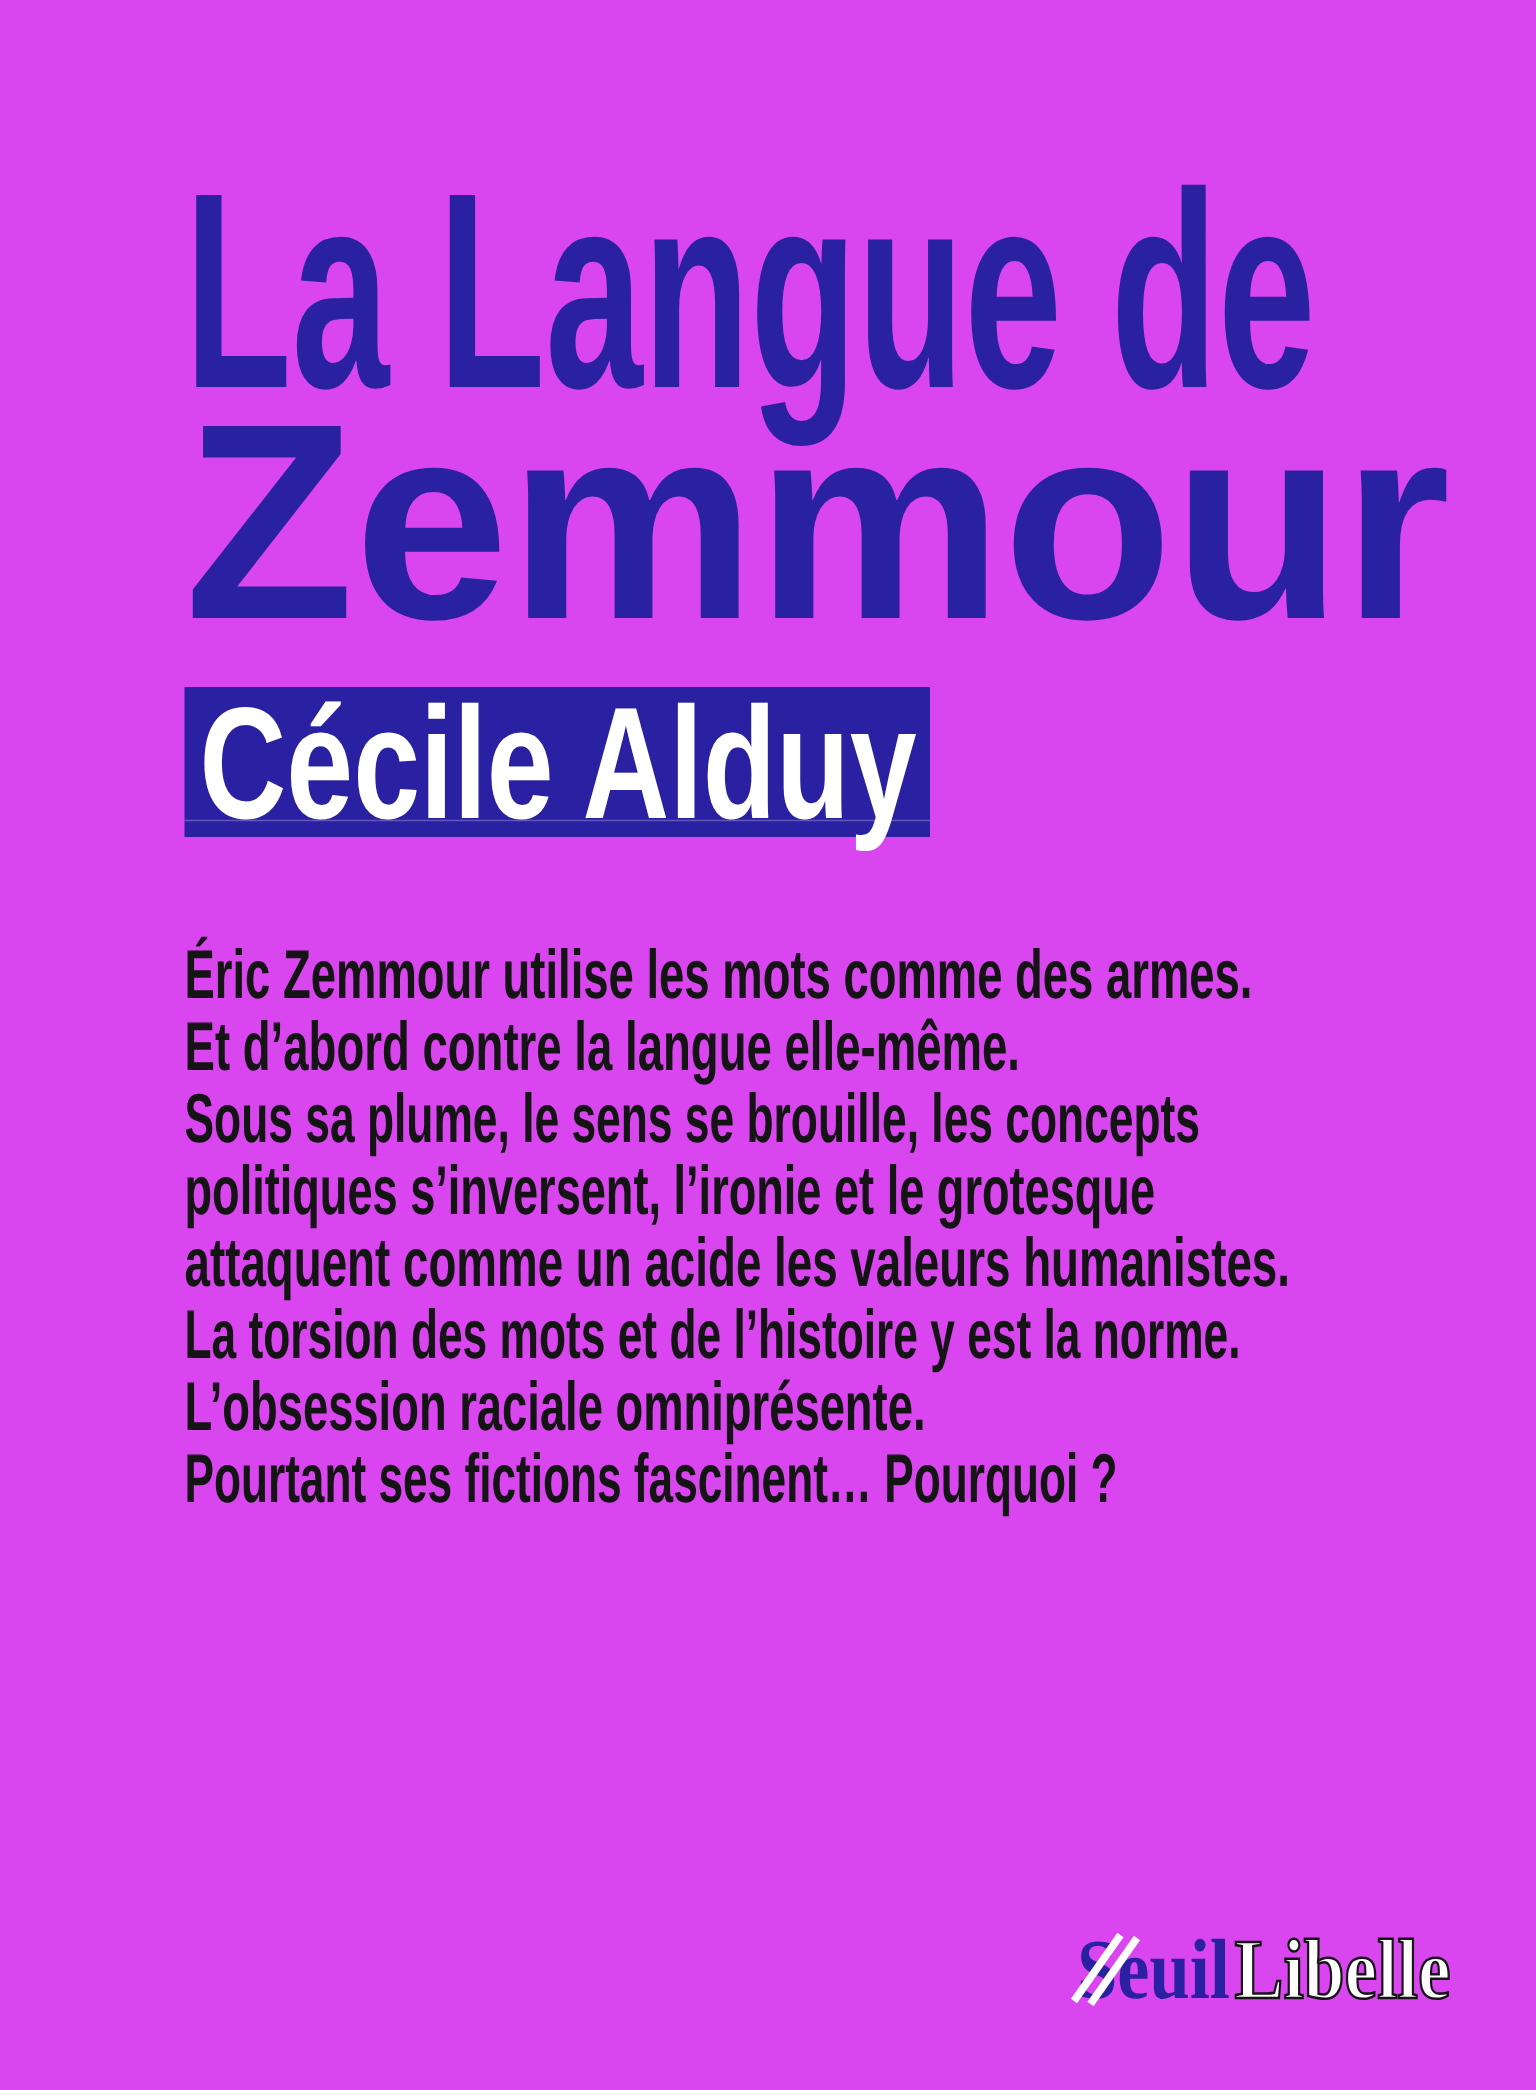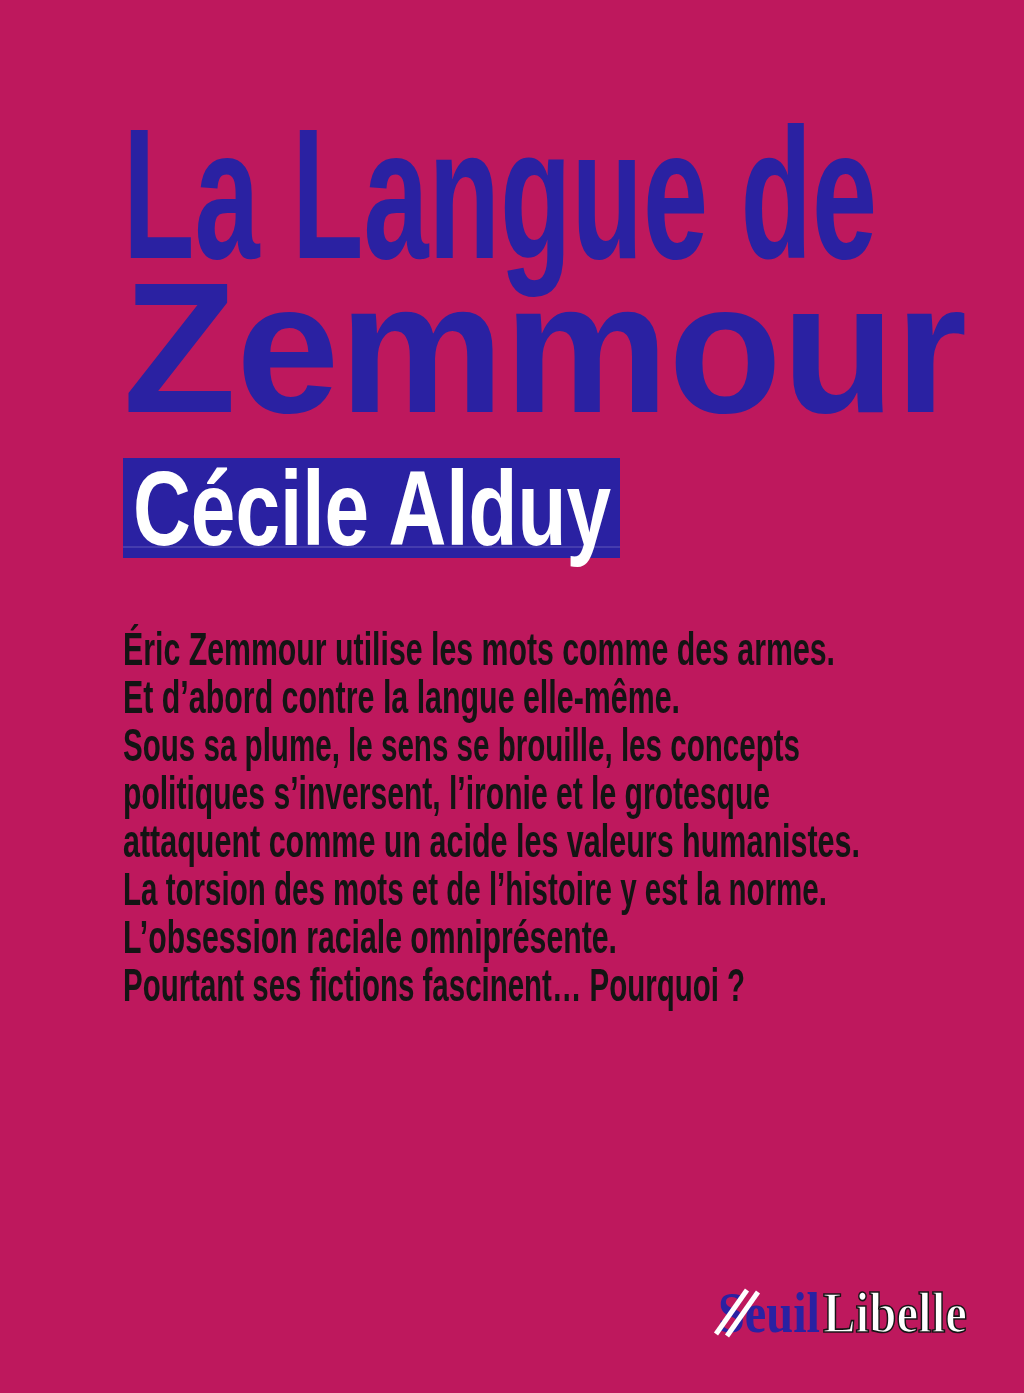--- a/index.html
+++ b/index.html
@@ -1,20 +1,20 @@
 <!DOCTYPE html>
 <html><head>
 <meta charset="utf-8">
 <style>
   html, body { margin: 0; padding: 0; background: #ffffff; }
   .cover {
     position: relative;
     width: 1024px;
     height: 1393px;
-    background: #be185d;
+    background: #d946ef;
     overflow: hidden;
     font-family: "Liberation Sans", sans-serif;
   }
   svg.layer {
     position: absolute;
     left: 0; top: 0;
     overflow: visible;
   }
   text { font-family: "Liberation Sans", sans-serif; }
   text.serif { font-family: "Liberation Serif", serif; }

